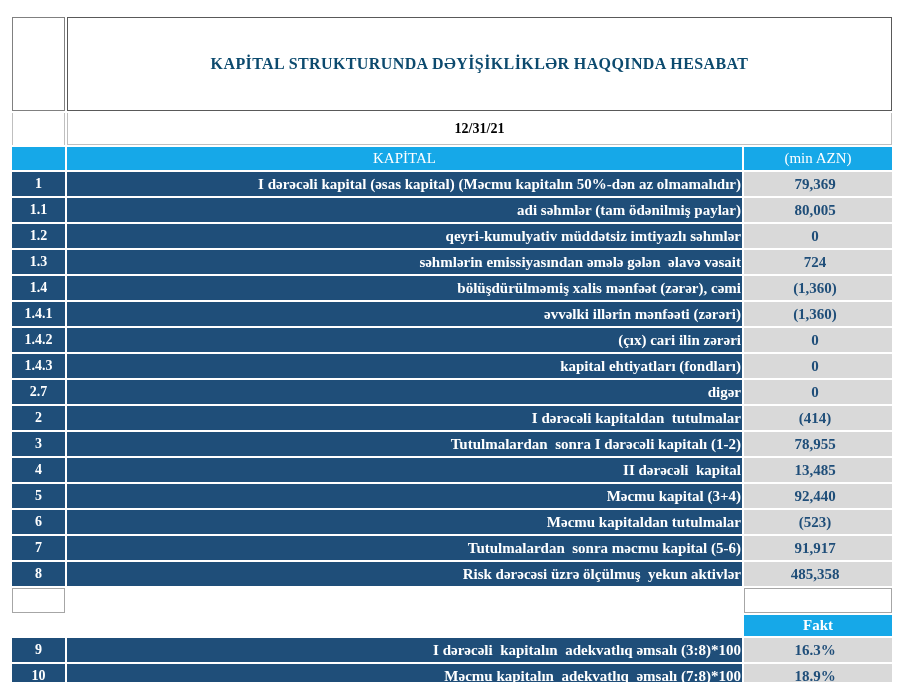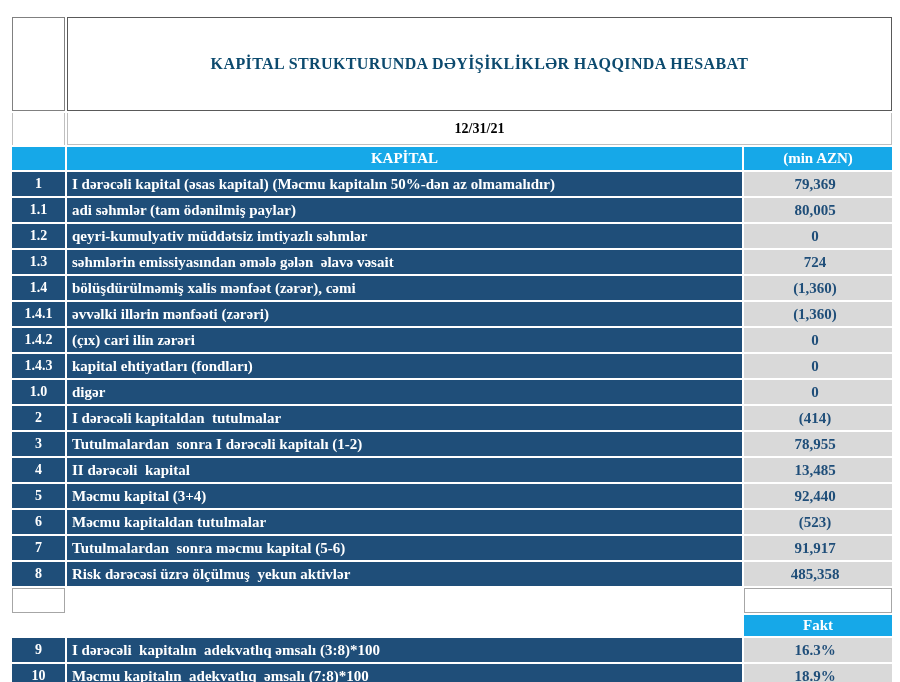--- a/index.html
+++ b/index.html
@@ -28,30 +28,30 @@
     font-weight:bold;font-size:16px;letter-spacing:0.4px;color:#0c4a6e;
   }
   
   .c-corner-date{height:29px;border-left:1px solid #BFBFBF;border-right:1px solid #BFBFBF;}
   .c-date{
     height:29px;border:1px solid #BFBFBF;border-top:none;background:#ffffff;
     text-align:center;vertical-align:middle;
     font-weight:bold;font-size:14px;color:#000000;
   }
   
-  .c-head{height:21px;background:#16A8E8;color:#ffffff;font-weight:bold;
+  .c-head{height:21px;background:#16A8E8;color:#ffffff;font-weight:normal;
     text-align:center;vertical-align:middle;font-size:15px;}
   
   .c-num{
     height:22px;background:#1F4E79;color:#ffffff;font-weight:bold;
     text-align:center;vertical-align:middle;font-size:14px;
   }
   .c-lbl{
     height:22px;background:#1F4E79;color:#ffffff;font-weight:bold;
-    text-align:left;vertical-align:middle;font-size:15px;
+    text-align:right;vertical-align:middle;font-size:15px;
     padding-left:5px;white-space:pre;
   }
   .c-val{
     height:22px;background:#D9D9D9;color:#1F4E79;font-weight:bold;
     text-align:center;vertical-align:middle;font-size:15px;
     padding-right:7px;
   }
   
   .c-sp-box{height:21px;border:1px solid #A6A6A6;background:#ffffff;}
   .c-sp-mid{height:21px;background:#ffffff;}
@@ -121,21 +121,21 @@
           <td class="c-num">1.4.2</td>
           <td class="c-lbl">(çıx) cari ilin zərəri</td>
           <td class="c-val">0</td>
         </tr>
         <tr>
           <td class="c-num">1.4.3</td>
           <td class="c-lbl">kapital ehtiyatları (fondları)</td>
           <td class="c-val">0</td>
         </tr>
         <tr>
-          <td class="c-num">1.0</td>
+          <td class="c-num">2.7</td>
           <td class="c-lbl">digər</td>
           <td class="c-val">0</td>
         </tr>
         <tr>
           <td class="c-num">2</td>
           <td class="c-lbl">I dərəcəli kapitaldan  tutulmalar</td>
           <td class="c-val">(414)</td>
         </tr>
         <tr>
           <td class="c-num">3</td>

